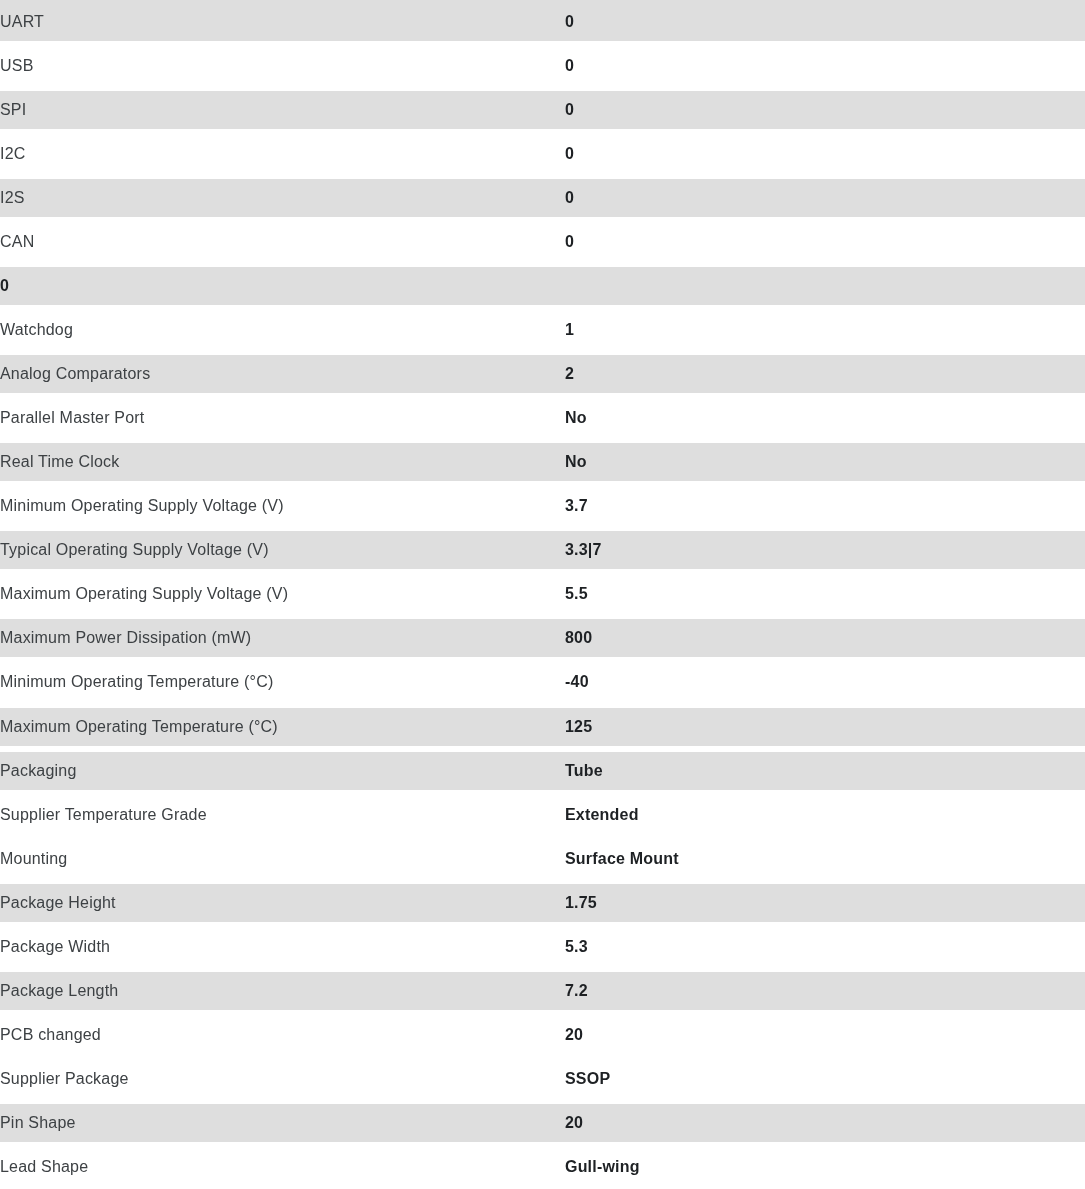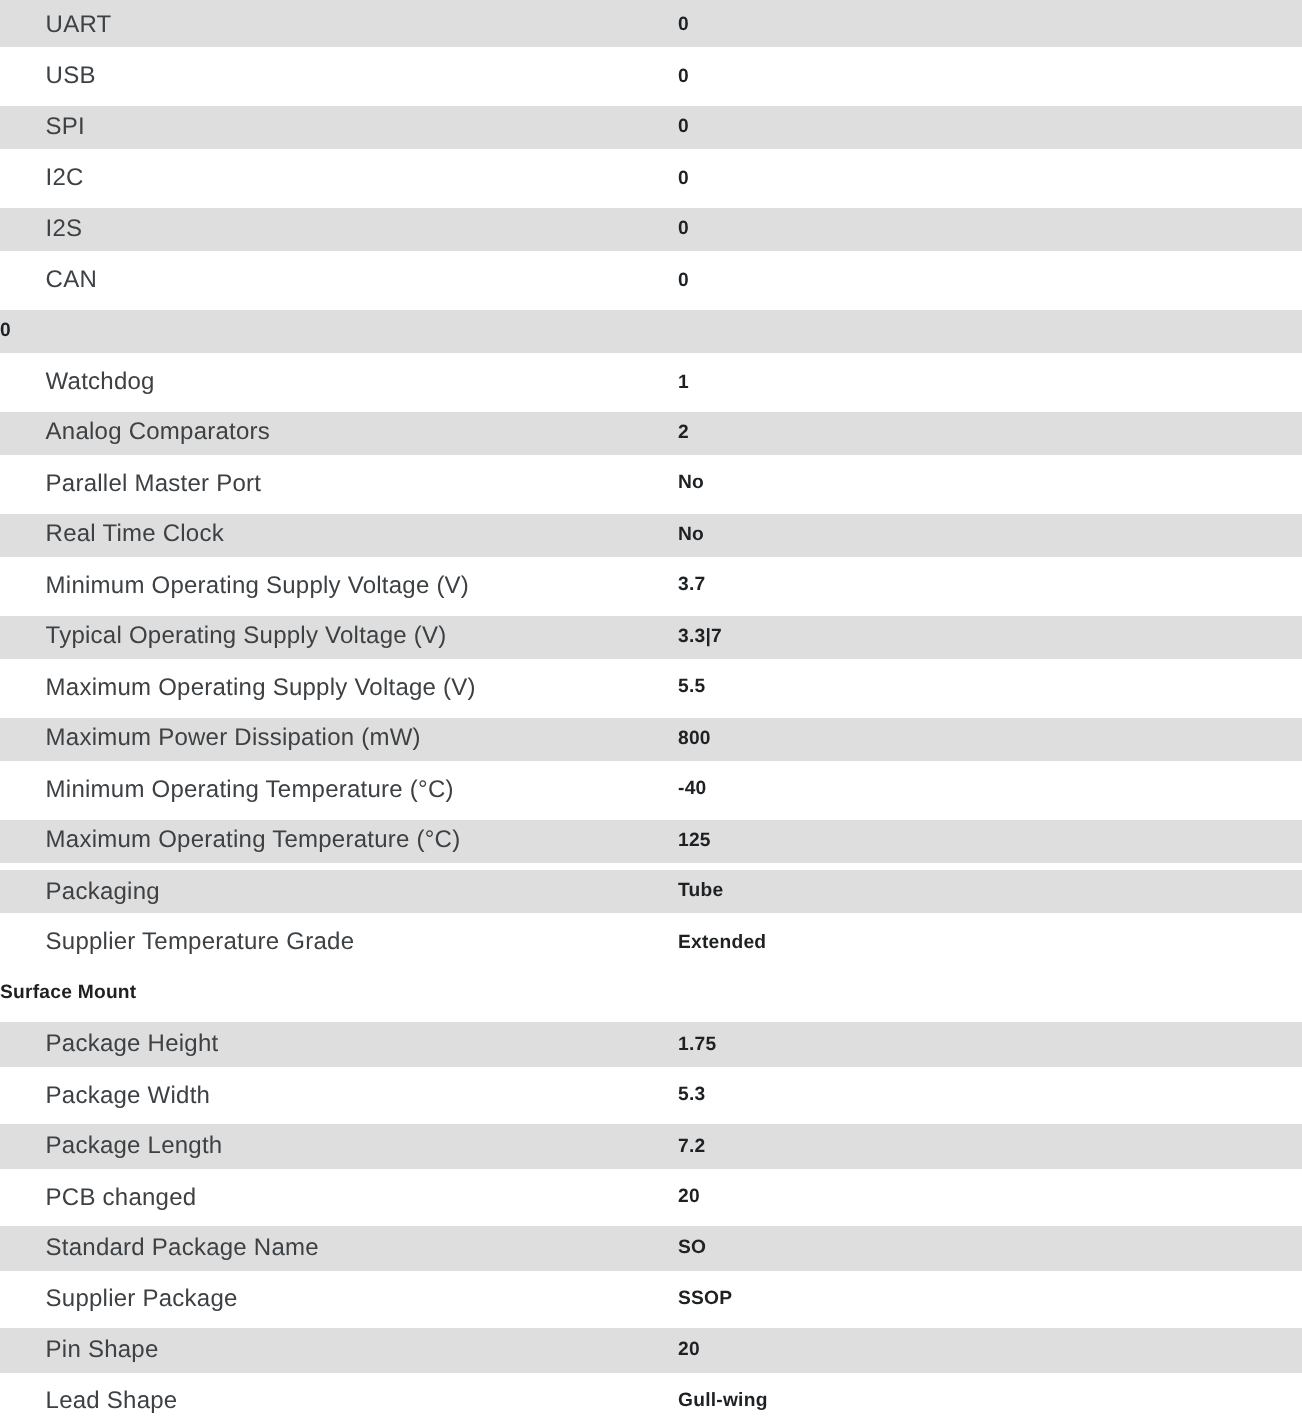--- a/index.html
+++ b/index.html
@@ -34,22 +34,21 @@
   .row.shaded.first {
     background: linear-gradient(
       to bottom,
       var(--shade, #dedede) 0, var(--shade, #dedede) calc(100% - 3px),
       #ffffff calc(100% - 3px), #ffffff 100%
     );
   }
   .label {
     width: 565px;
     box-sizing: border-box;
-    padding-left: 38px;
-    font-size: 20px;
+    font-size: 16px;
     letter-spacing: 0.2px;
     color: var(--label-color, #3d4144);
     white-space: nowrap;
   }
   .value {
     font-size: 16px;
     font-weight: 700;
     letter-spacing: 0.2px;
     color: var(--value-color, #1e2124);
     white-space: nowrap;
@@ -128,42 +127,39 @@
     </div>
     <div class="row shaded">
       <div class="label">Packaging</div>
       <div class="value">Tube</div>
     </div>
     <div class="row">
       <div class="label">Supplier Temperature Grade</div>
       <div class="value">Extended</div>
     </div>
     <div class="row">
+      <div class="label">Mounting</div>
       <div class="value">Surface Mount</div>
     </div>
     <div class="row shaded">
       <div class="label">Package Height</div>
       <div class="value">1.75</div>
     </div>
     <div class="row">
       <div class="label">Package Width</div>
       <div class="value">5.3</div>
     </div>
     <div class="row shaded">
       <div class="label">Package Length</div>
       <div class="value">7.2</div>
     </div>
     <div class="row">
       <div class="label">PCB changed</div>
       <div class="value">20</div>
     </div>
-    <div class="row shaded">
-      <div class="label">Standard Package Name</div>
-      <div class="value">SO</div>
-    </div>
     <div class="row">
       <div class="label">Supplier Package</div>
       <div class="value">SSOP</div>
     </div>
     <div class="row shaded">
       <div class="label">Pin Shape</div>
       <div class="value">20</div>
     </div>
     <div class="row">
       <div class="label">Lead Shape</div>

